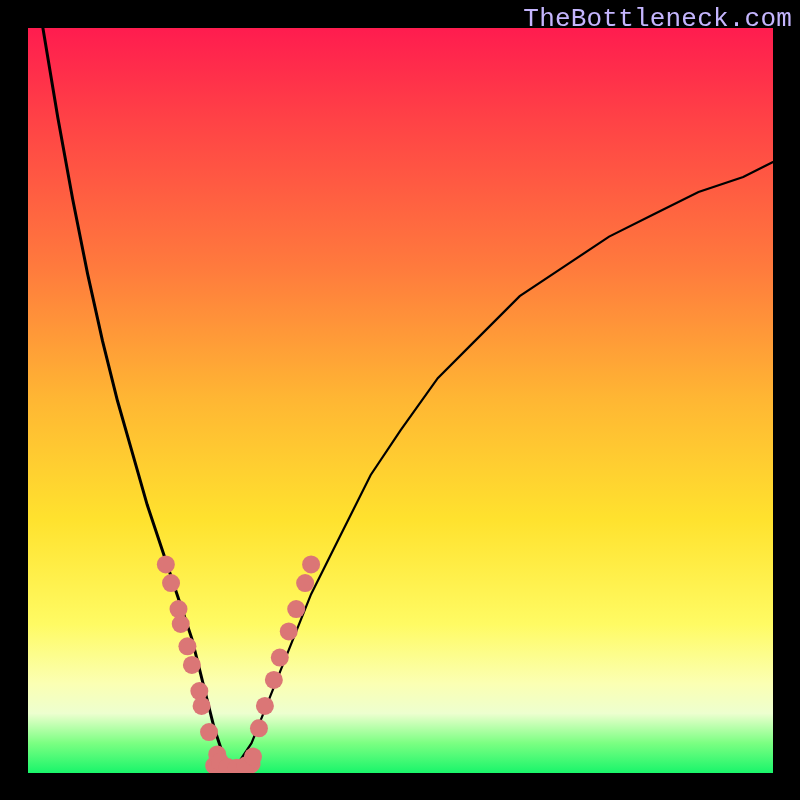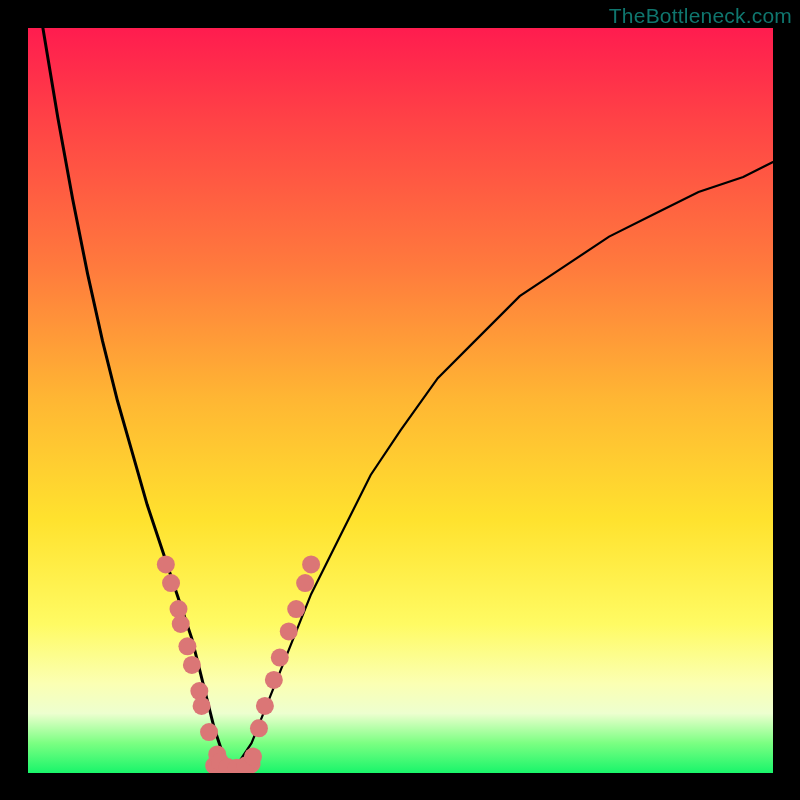--- a/index.html
+++ b/index.html
@@ -34,25 +34,25 @@
       #fbffb3 88%,
       #edffcf 92%,
       #7bff82 96%,
       #19f56a 100%
     );
   }
   .watermark {
     position: absolute;
     top: 4px;
     right: 8px;
-    color: #0f766e;
-    font-size: 21px;
+    color: #c4b5fd;
+    font-size: 26px;
     font-weight: 500;
     letter-spacing: 0.2px;
-    font-family: Liberation Sans, sans-serif;
+    font-family: Liberation Mono, monospace;
   }
   svg.curves {
     position: absolute;
     left: 0;
     top: 0;
     width: 745px;
     height: 745px;
   }
 </style>
 </head>

